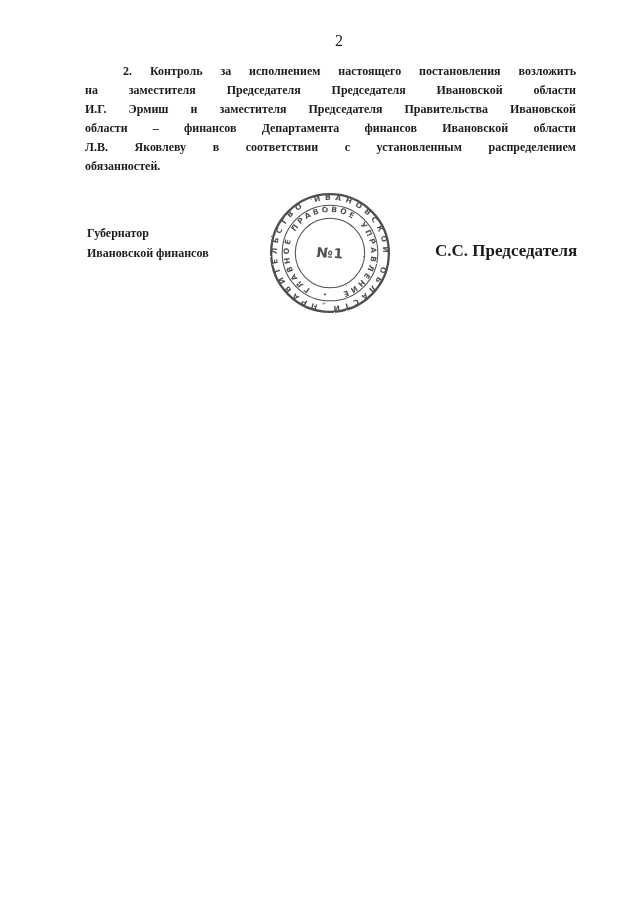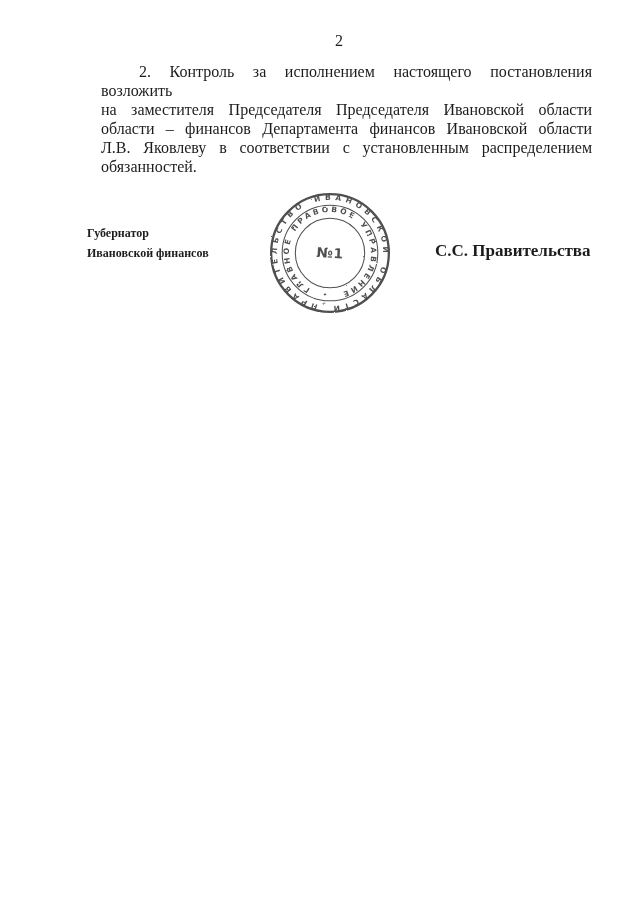--- a/index.html
+++ b/index.html
@@ -20,25 +20,26 @@
     position: absolute;
     left: 85px;
     top: 31px;
     width: 508px;
     text-align: center;
     font-size: 16px;
     line-height: 19px;
   }
   .paragraph {
     position: absolute;
-    left: 101px;
+    left: 85px;
     top: 62px;
     width: 491px;
-    font-size: 16px;
+    font-size: 12px;
     line-height: 19px;
+    font-weight: bold;
   }
   .pline {
     text-align: justify;
     text-align-last: justify;
   }
   .pline-first {
     text-indent: 38px;
   }
   .pline-last {
     text-align-last: left;
@@ -94,31 +95,32 @@
 </head>
 <body>
 
 <div class="page">
 
   <div class="page-number">2</div>
 
   <div class="paragraph">
     <div class="pline pline-first">2. Контроль за исполнением настоящего постановления возложить</div>
     <div class="pline">на заместителя Председателя Председателя Ивановской области</div>
+    <div class="pline">И.Г. Эрмиш и заместителя Председателя Правительства Ивановской</div>
     <div class="pline">области – финансов Департамента финансов Ивановской области</div>
     <div class="pline">Л.В. Яковлеву в соответствии с установленным распределением</div>
     <div class="pline pline-last">обязанностей.</div>
   </div>
 
   <div class="sig-left">
     <div>Губернатор</div>
     <div>Ивановской финансов</div>
   </div>
 
-  <div class="sig-name">С.С. Правительства</div>
+  <div class="sig-name">С.С. Председателя</div>
 
   <svg class="stamp" viewBox="0 0 118 118" width="124" height="124" aria-hidden="true">
     <defs>
       <path id="outerTextPath" d="M 59,109.5 A 50.5,50.5 0 1 1 59.05,109.5" fill="none"></path>
       <path id="innerTextPath" d="M 59,98 A 39,39 0 1 1 59.05,98" fill="none"></path>
       <filter id="stampGrain" x="-10%" y="-10%" width="120%" height="120%">
         <feTurbulence type="fractalNoise" baseFrequency="0.9" numOctaves="2" result="noise"></feTurbulence>
         <feDisplacementMap in="SourceGraphic" in2="noise" scale="1.6"></feDisplacementMap>
       </filter>
     </defs>

